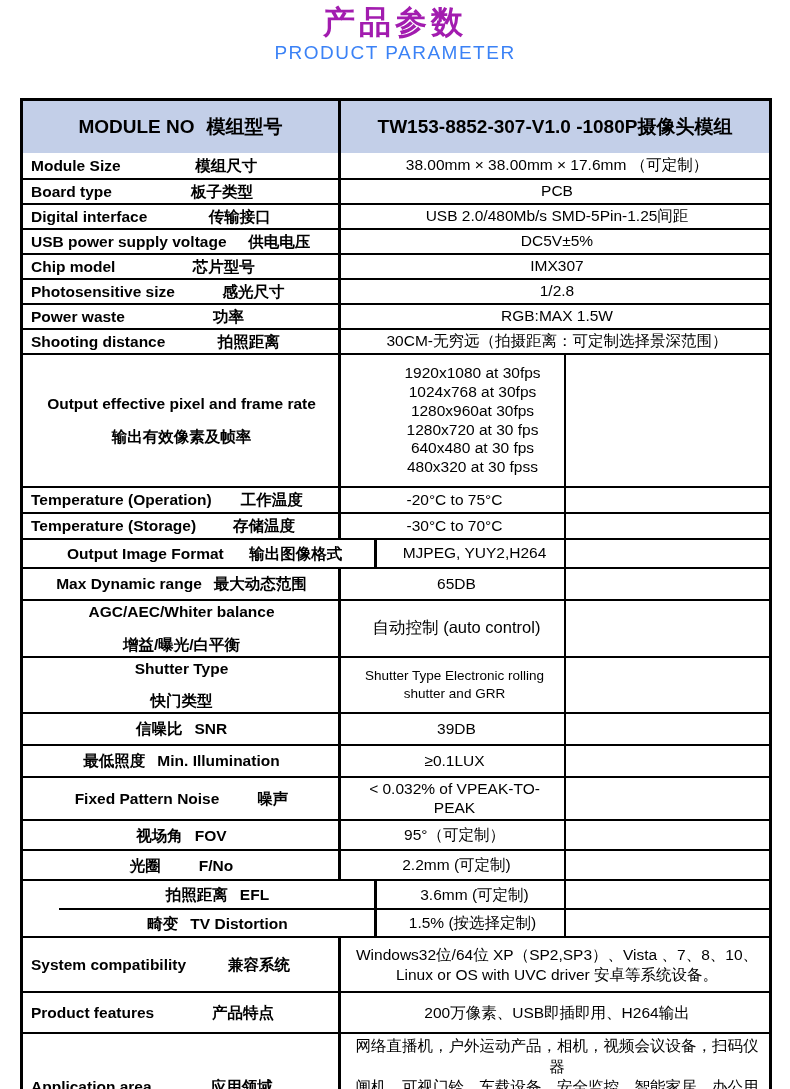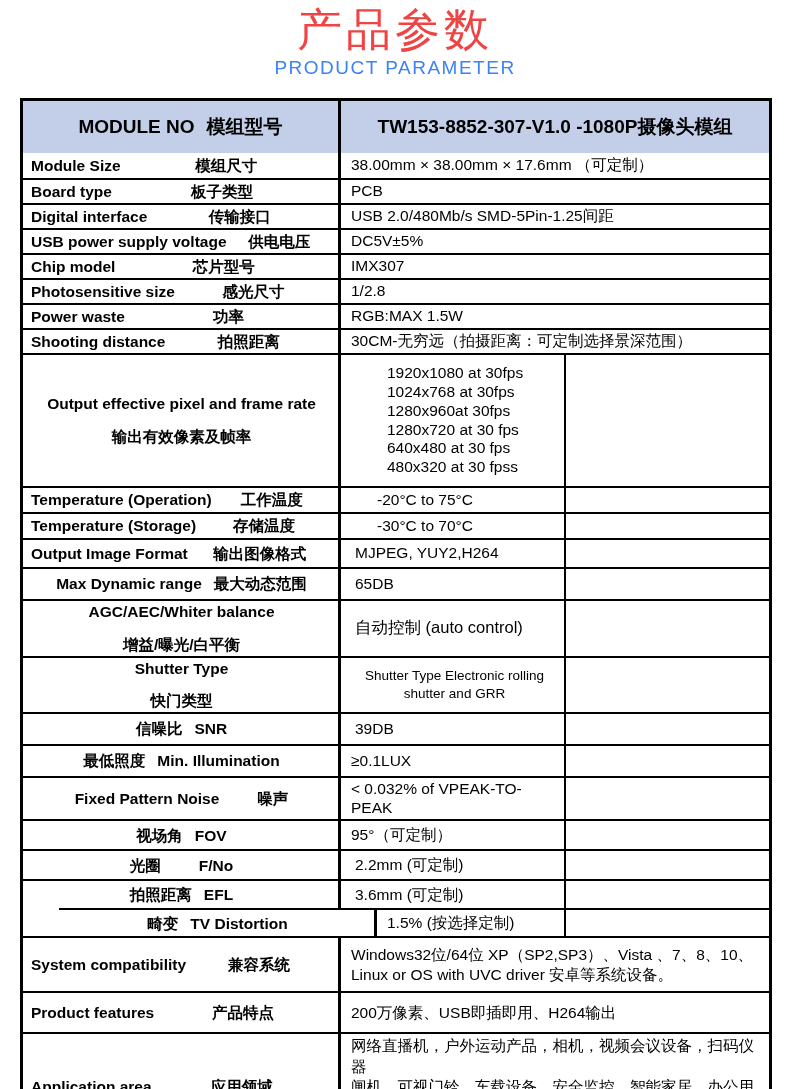--- a/index.html
+++ b/index.html
@@ -6,42 +6,42 @@
   html, body { background: #ffffff; }
   body {
     width: 790px; height: 1089px;
     font-family: "Liberation Sans", "DejaVu Sans", sans-serif;
     color: #000;
     position: relative;
     overflow: hidden;
   }
   .title-wrap { text-align: center; padding-top: 4px; }
   .title-zh {
-    font-size: 45px; font-weight: normal; color: #ef4444;
+    font-size: 32px; font-weight: bold; color: #a21caf;
     letter-spacing: 4px; line-height: 1.15;
   }
   .title-en {
     font-size: 19px; color: #3b82f6; letter-spacing: 1.5px;
     font-weight: normal; margin-top: 1px;
   }
   .tbl {
     position: absolute; left: 20px; top: 98px; width: 752px;
     border: 3px solid #000; background: #fff;
   }
   .row { display: flex; border-top: 2px solid #000; align-items: stretch; }
   .row:first-child { border-top: none; }
   .cell-l {
     width: 318px; border-right: 3px solid #000;
     display: flex; align-items: center;
     font-weight: bold; font-size: 15.5px; line-height: 1.15;
     padding: 2px 6px 2px 8px;
   }
   .cell-v {
     flex: 1; display: flex; flex-direction: column; justify-content: center;
-    font-size: 15.5px; line-height: 1.2; padding: 2px 6px 2px 10px;
+    font-size: 15.5px; line-height: 1.2; padding: 2px 6px 2px 10px; text-align: center;
   }
   .cell-3 { width: 205px; border-left: 2px solid #000; }
   
   .pair .p2 { flex: 1; text-align: center; }
   .center { justify-content: center; gap: 12px; }
   .centerw { justify-content: center; gap: 38px; }
   .stack { flex-direction: column; justify-content: center; text-align: center; gap: 15px; }
   
   .v-list { padding-left: 46px; font-size: 15.5px; line-height: 1.22; }
   .v-agc { font-size: 16.5px; }
@@ -53,21 +53,21 @@
   .header-row .cell-l {
     justify-content: center; gap: 12px;
     font-size: 19px; font-weight: bold; padding-left: 6px;
   }
   .header-row .cell-v {
     flex-direction: row; align-items: center; justify-content: center;
     font-size: 19px; font-weight: bold; padding-left: 6px;
   }
   
   .h25 { min-height: 25px; }  .h26 { min-height: 26px; gap: 26px; }
-  .h28 { min-height: 28px; margin-left: 36px; }  .h29 { min-height: 29px; }
+  .h28 { min-height: 28px; margin-left: 36px; }  .h29 { min-height: 29px; padding-left: 36px; }
   .h30 { min-height: 30px; }  .h32 { min-height: 32px; }
   .h41 { min-height: 41px; }  .h49 { min-height: 49px; }
   .h55 { min-height: 55px; }  .h73 { min-height: 73px; }
   .h133 { min-height: 133px; }
 </style>
 </head>
 <body>
 
 <div class="title-wrap">
   <div class="title-zh">产品参数</div>

